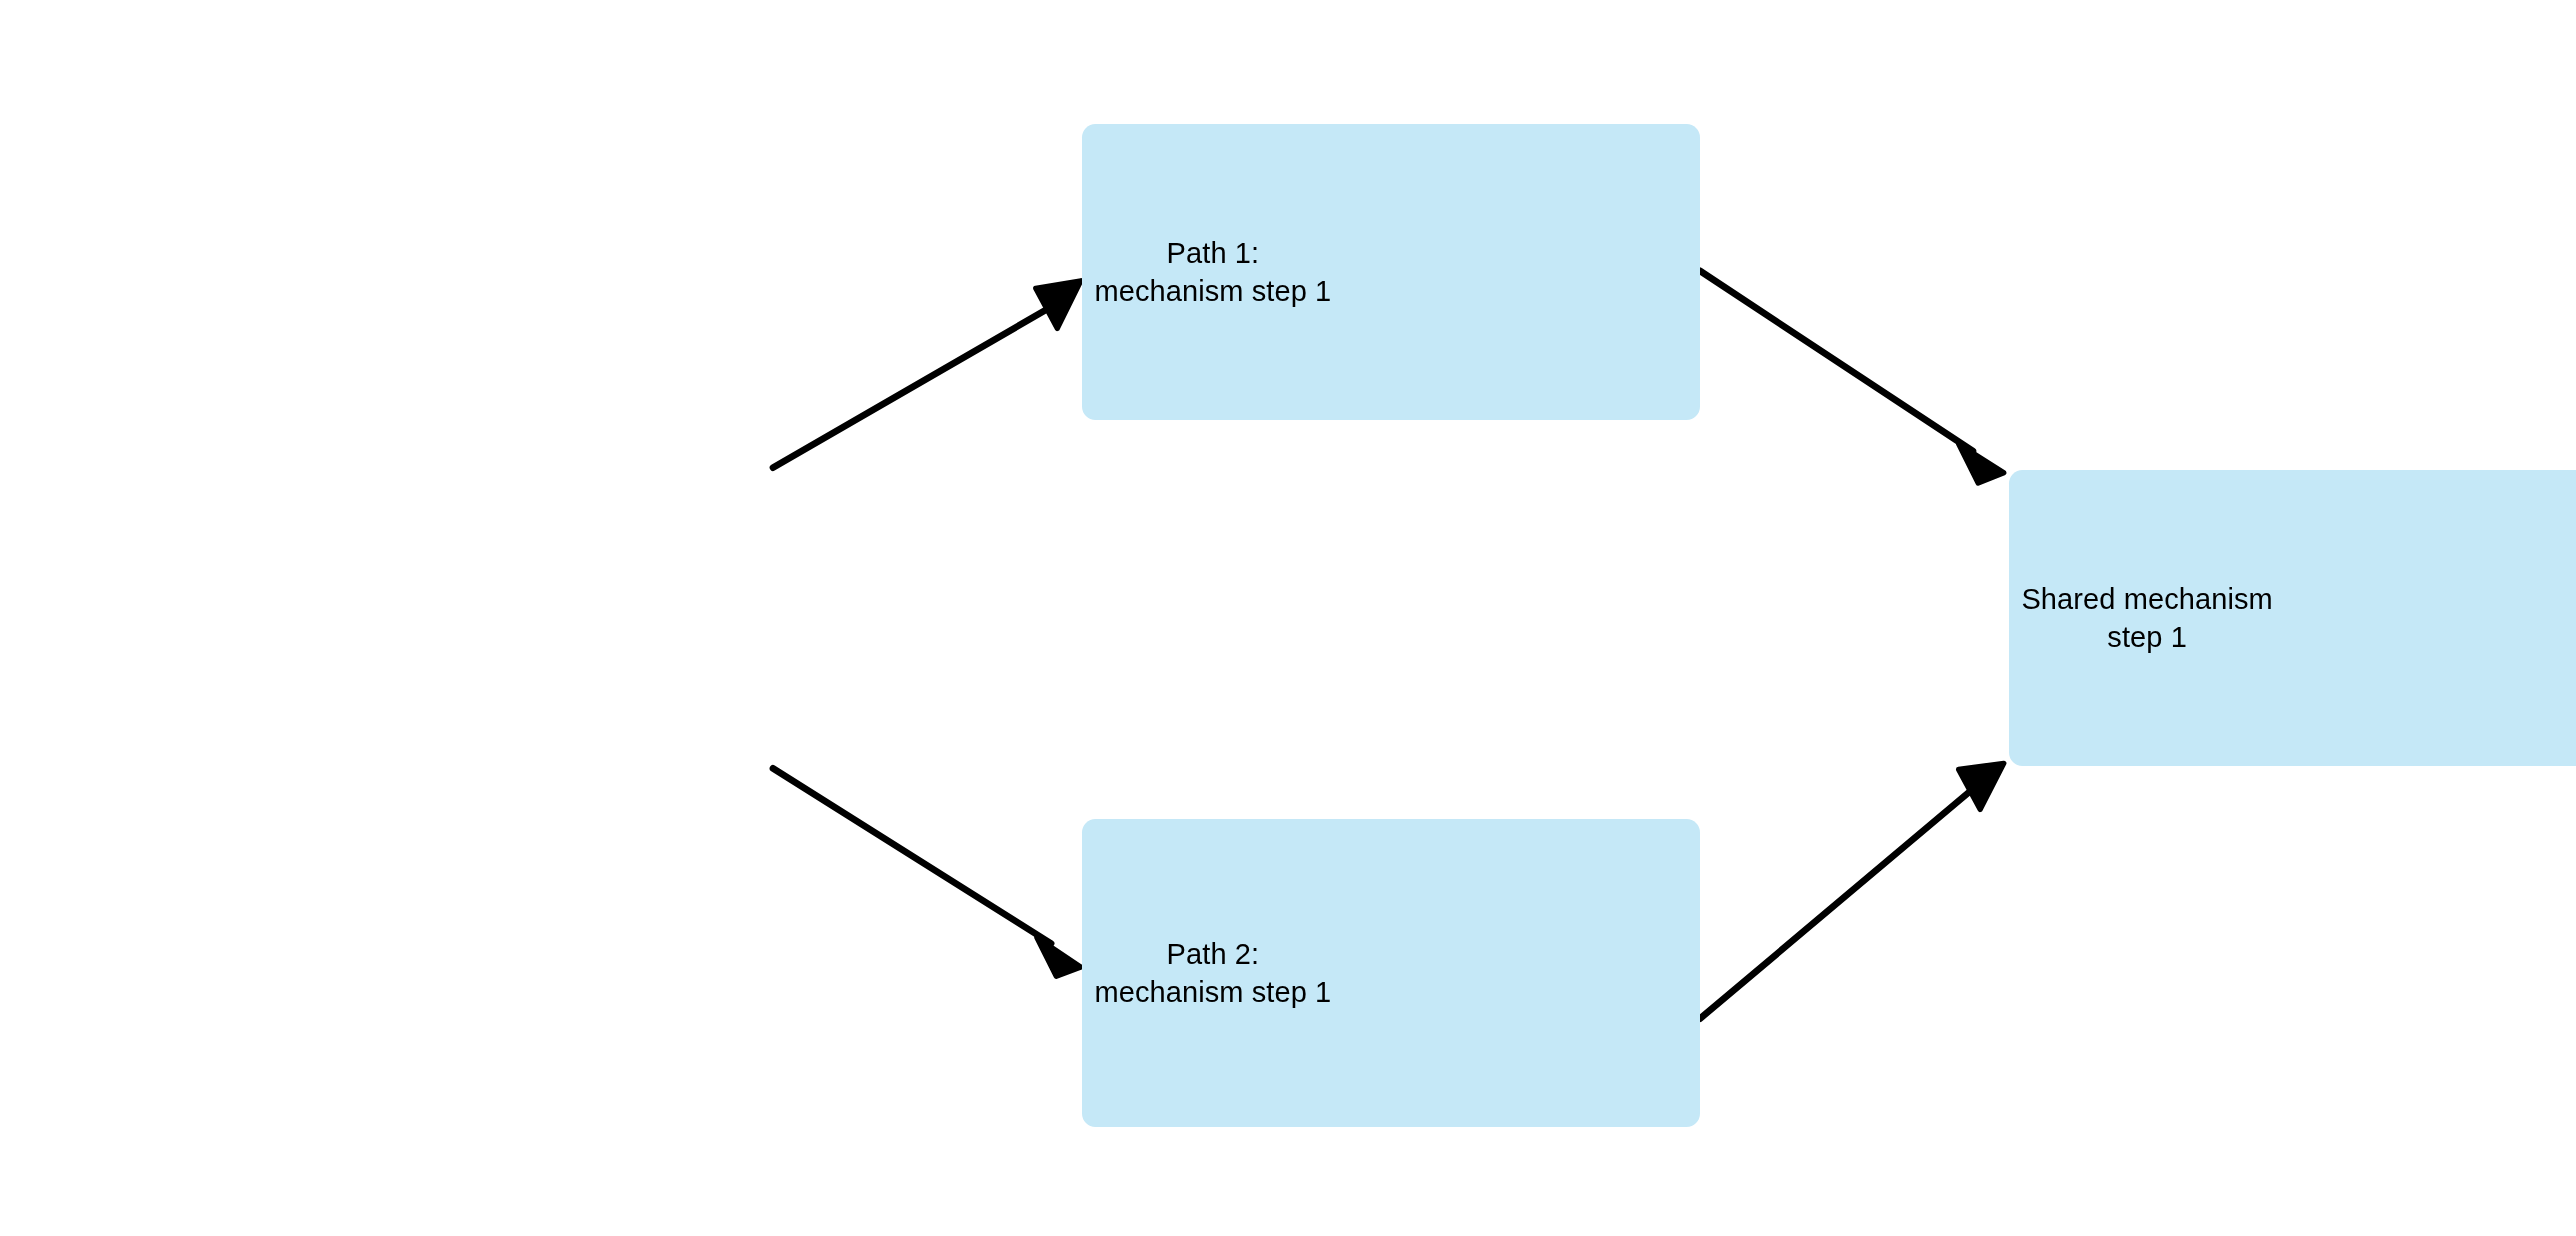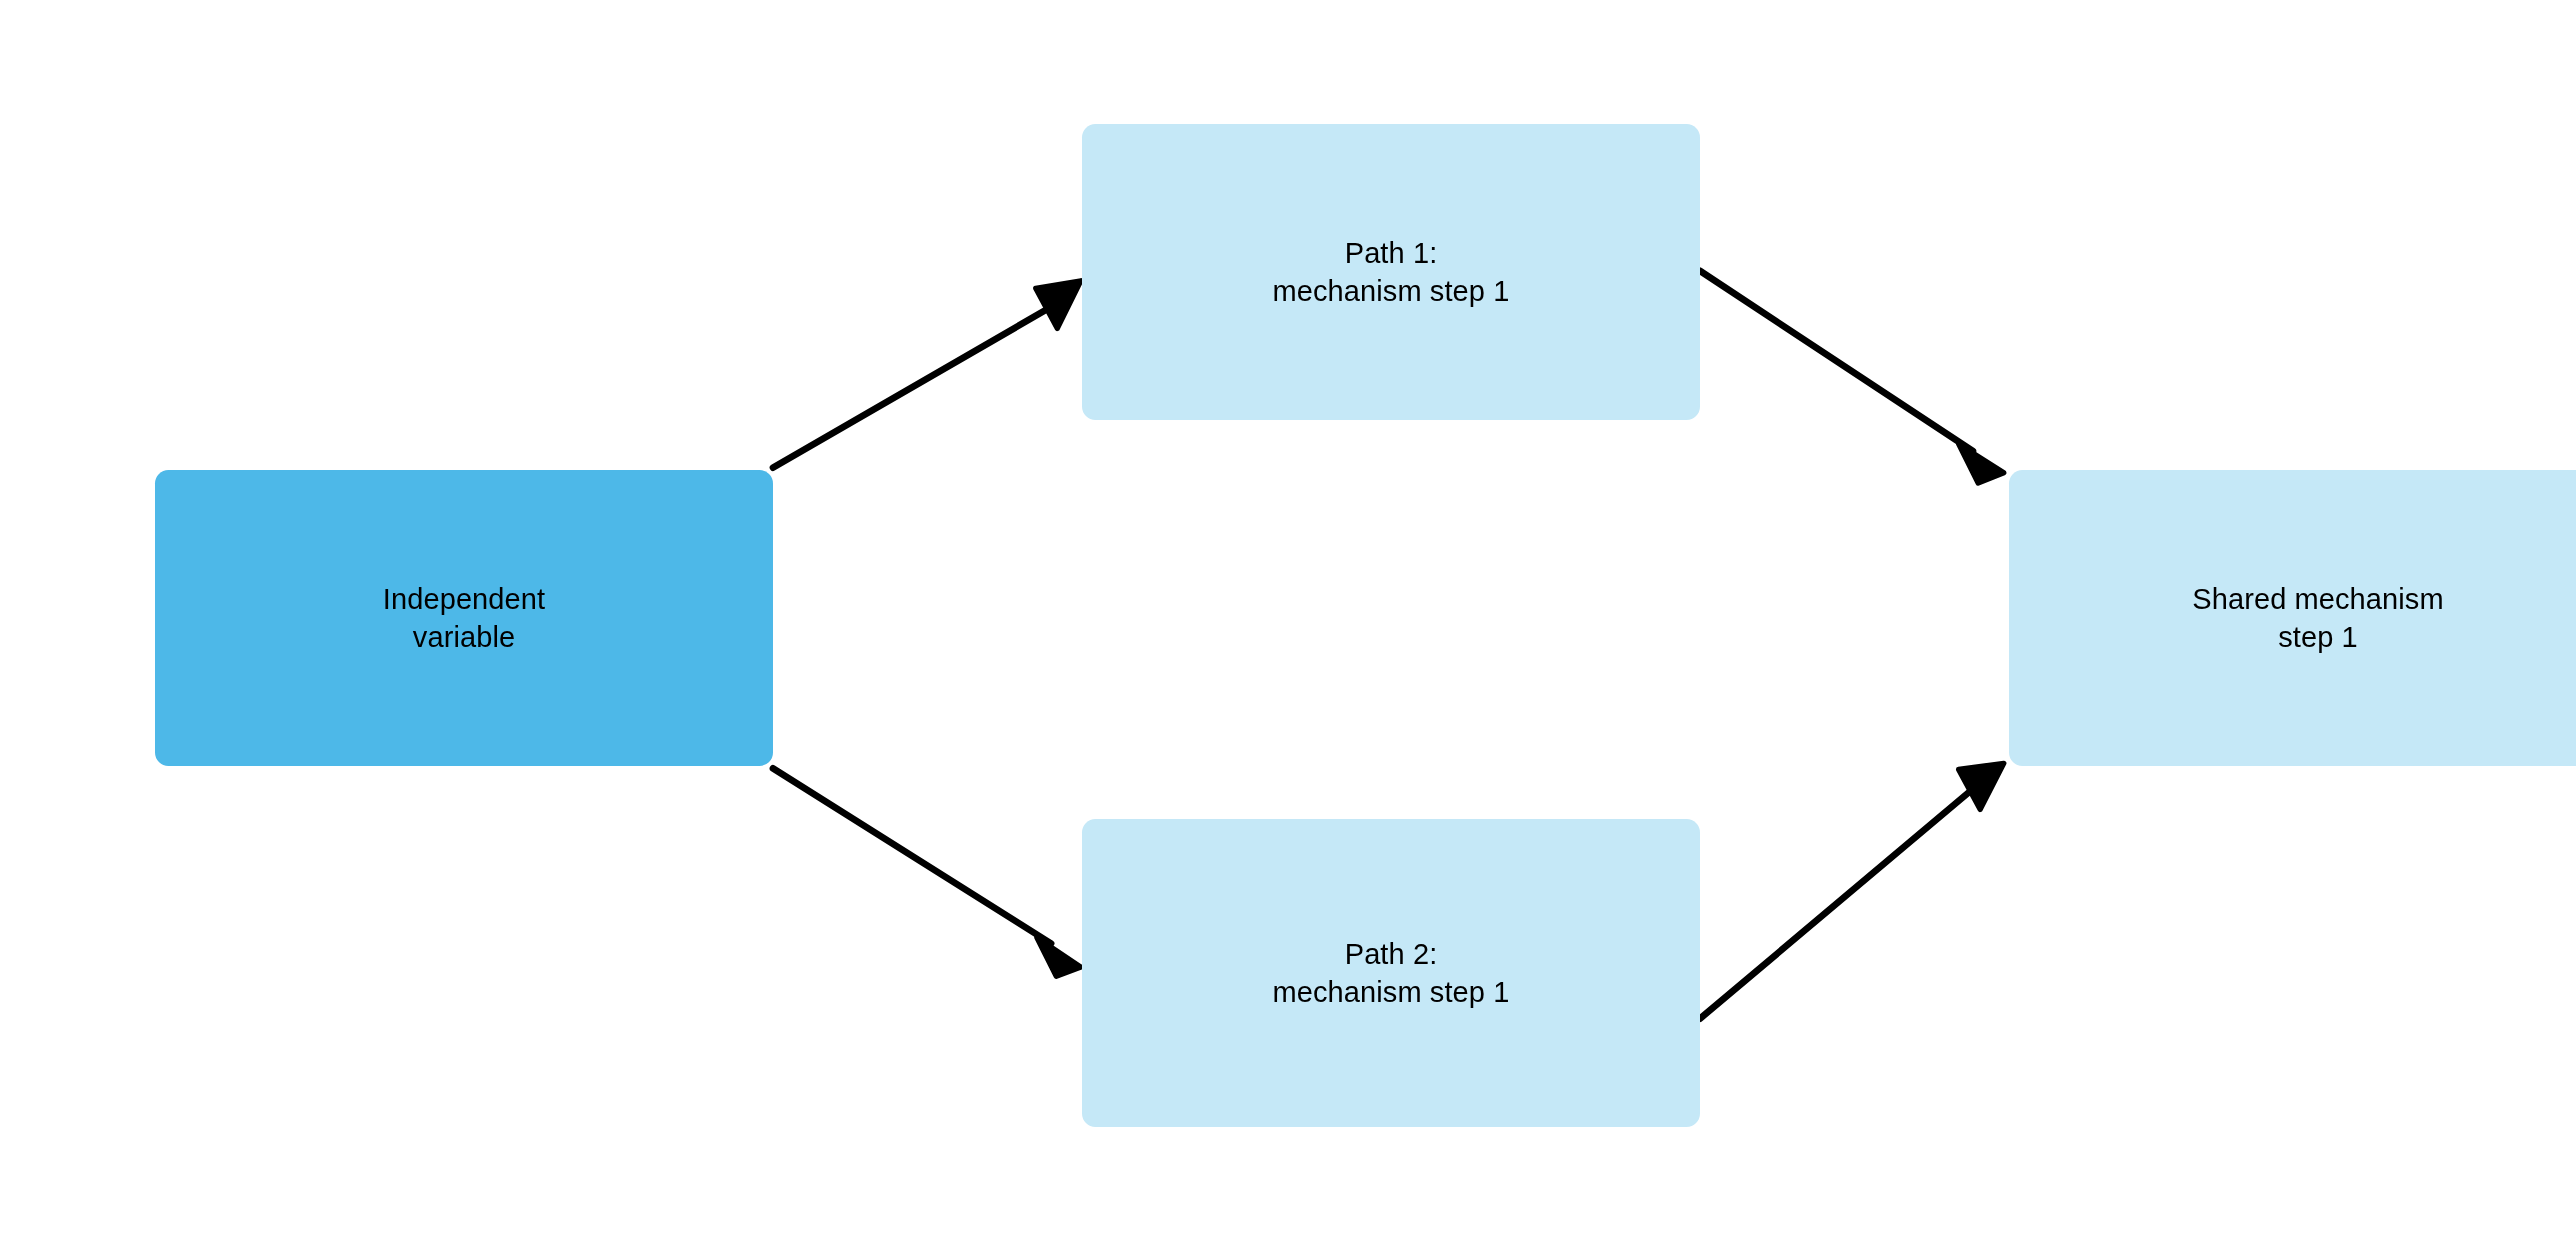--- a/index.html
+++ b/index.html
@@ -26,21 +26,21 @@
     left: 0;
     width: 3709px;
     height: 1236px;
     pointer-events: none;
   }
   .node {
     position: absolute;
     box-sizing: border-box;
     display: flex;
     align-items: center;
-    justify-content: center;
+    justify-content: flex-start;
     text-align: center;
     border-radius: 13.4px;
     color: #000000;
     font-size: 29px;
     line-height: 1.32;
     font-weight: 400;
     letter-spacing: 0.1px;
     white-space: pre-line;
     padding: 5.2px 12.4px;
   }
@@ -83,24 +83,20 @@
       <line x1="3300" y1="1978" x2="3832" y2="1530" stroke="#000000" stroke-width="13" stroke-linecap="round"></line>
       <polygon points="3890,1482 3802,1494 3844,1572" fill="#000000" stroke="#000000" stroke-width="10" stroke-linejoin="round"></polygon>
     </g>
 
     <g>
       <line x1="5098" y1="1200" x2="5632" y2="1200" stroke="#000000" stroke-width="13" stroke-linecap="round"></line>
       <polygon points="5700,1200 5622,1156 5622,1244" fill="#000000" stroke="#000000" stroke-width="10" stroke-linejoin="round"></polygon>
     </g>
   </svg>
 
-  <div class="node node-primary" id="node-independent">
-    <span class="node-label">Independent
-variable</span>
-  </div>
 
   <div class="node node-secondary" id="node-path1">
     <span class="node-label">Path 1:
 mechanism step 1</span>
   </div>
 
   <div class="node node-secondary" id="node-path2">
     <span class="node-label">Path 2:
 mechanism step 1</span>
   </div>

